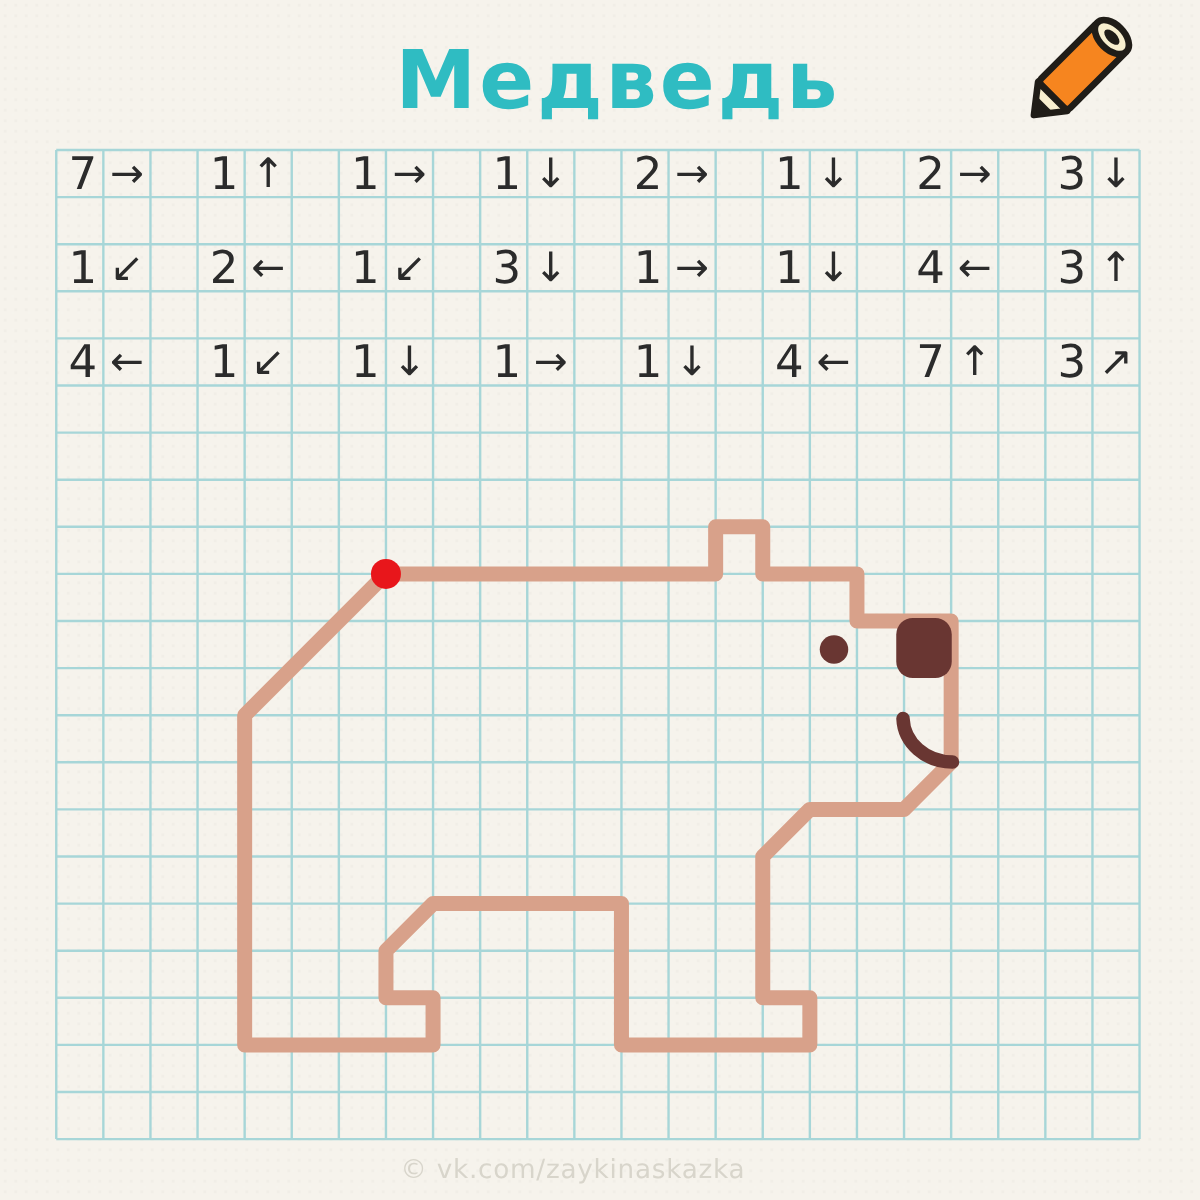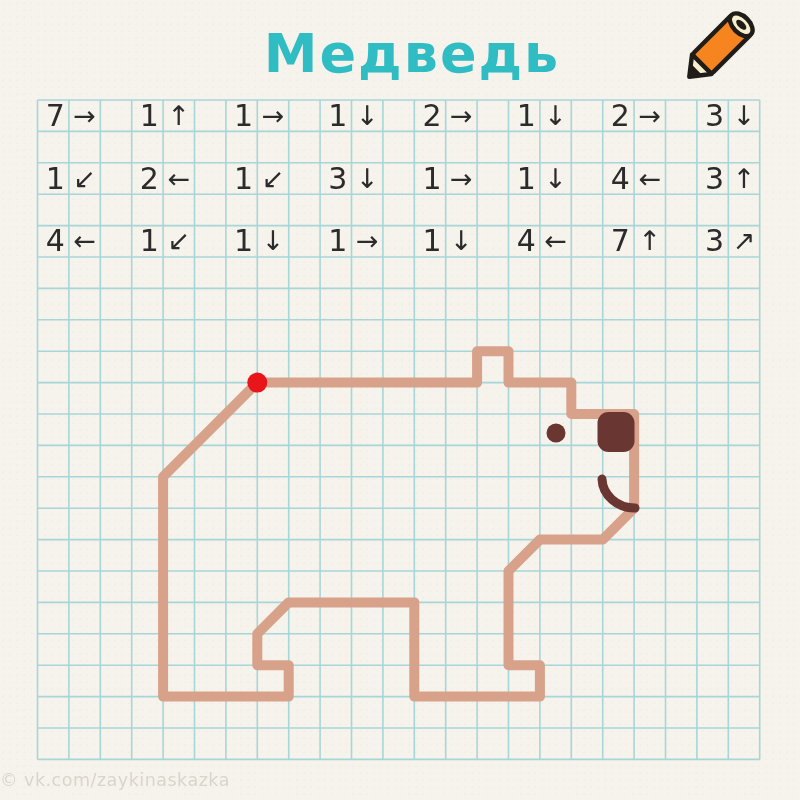--- a/index.html
+++ b/index.html
@@ -27,21 +27,21 @@
     font-size:54px;font-weight:bold;letter-spacing:2px;
     color:#2fbcc2;
     font-family:"DejaVu Sans","Liberation Sans",sans-serif;
   }
   .pencil{
     position:absolute;top:0px;right:34px;width:98px;height:98px;
   }
   .scene{position:absolute;left:0;top:0;}
   .watermark{
     position:absolute;left:0;bottom:10px;width:764px;
-    font-size:17.5px;letter-spacing:0.5px;
+    text-align:center;font-size:17.5px;letter-spacing:0.5px;
     color:#d8d5cb;
   }
   text.num{
     font-family:"DejaVu Sans","Liberation Sans",sans-serif;
     font-size:30px;fill:#2b2b2b;
     text-anchor:middle;
   }
   text.arrow{
     font-family:"DejaVu Sans","Liberation Sans",sans-serif;
     font-size:27px;fill:#2b2b2b;

